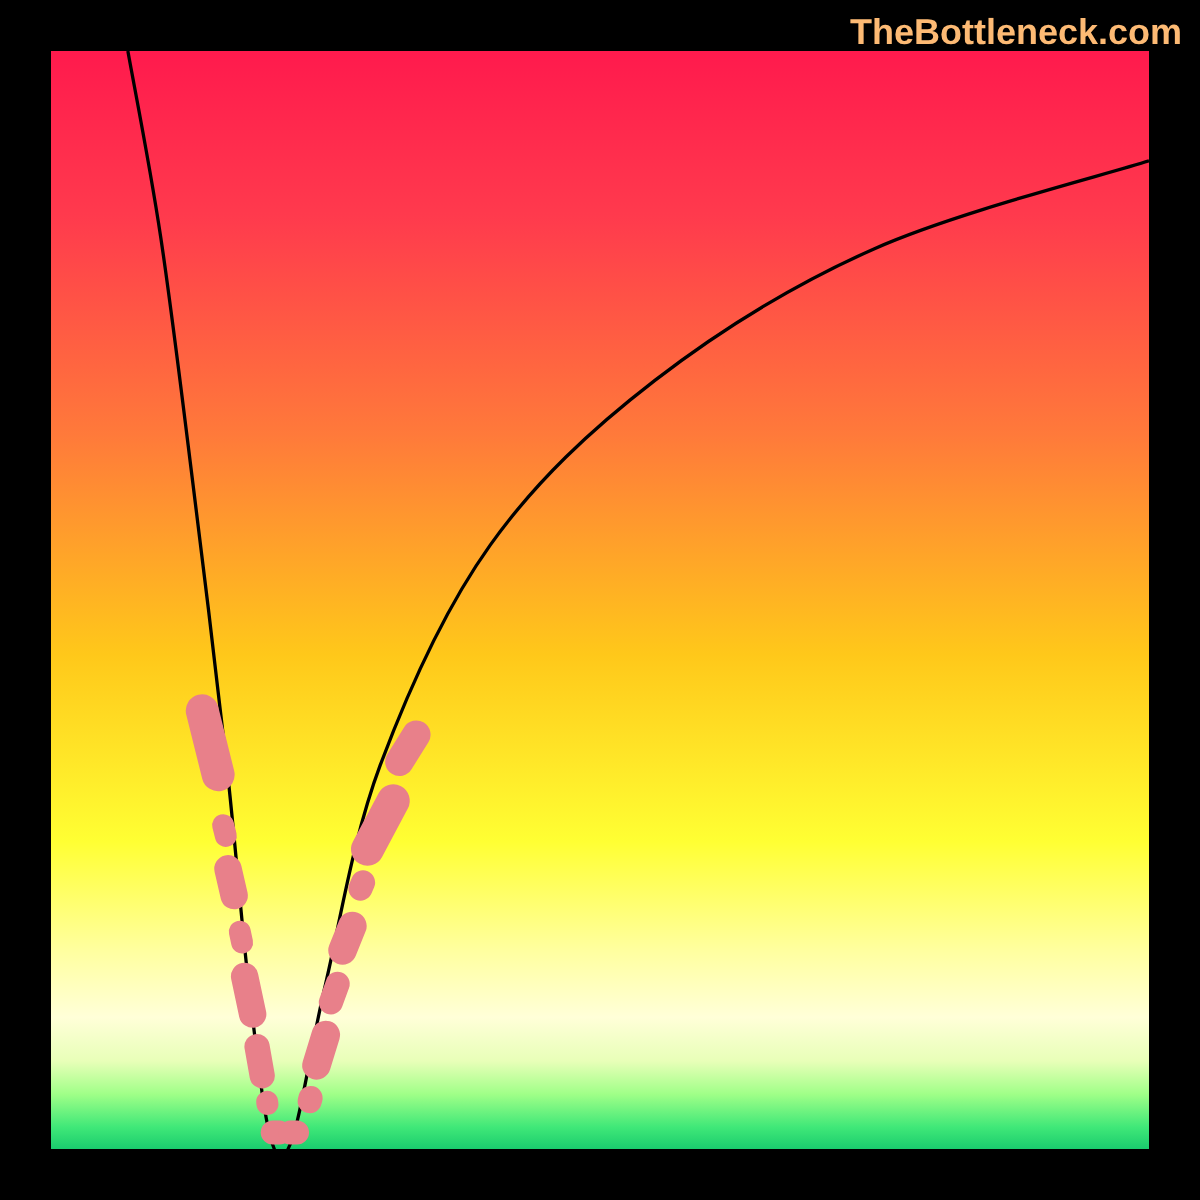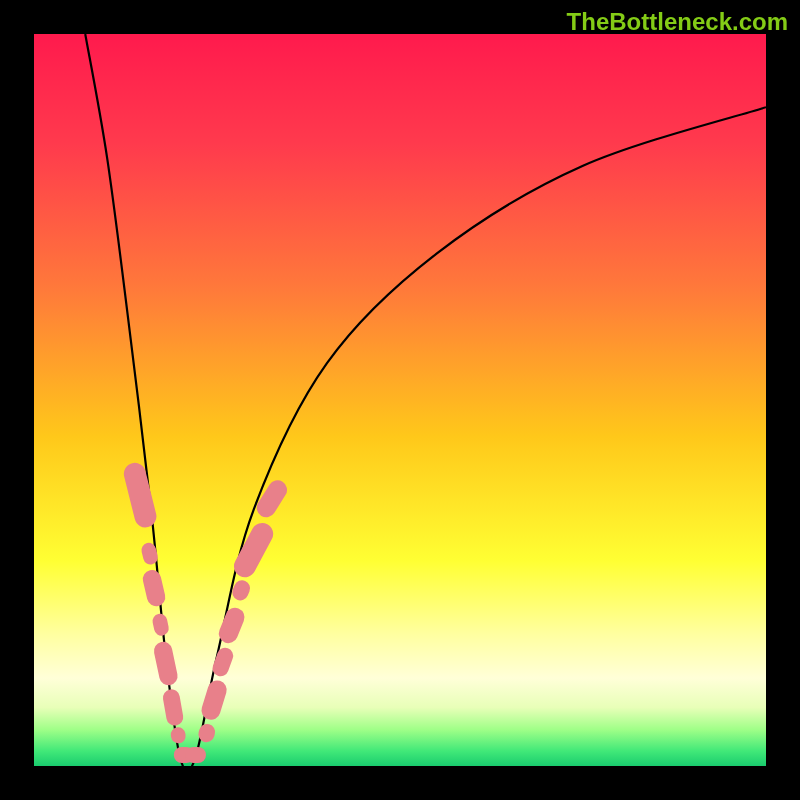--- a/index.html
+++ b/index.html
@@ -13,21 +13,21 @@
       background: #000;
       position: relative;
       font-family: Arial, sans-serif;
     }
     .watermark {
       position: absolute;
       top: 8px;
       right: 12px;
       font-size: 24px;
       font-weight: bold;
-      color: #84cc16;
+      color: #fdba74;
       z-index: 10;
     }
     .chart-area {
       position: absolute;
       top: 34px;
       left: 34px;
       width: 732px;
       height: 732px;
       overflow: hidden;
     }

